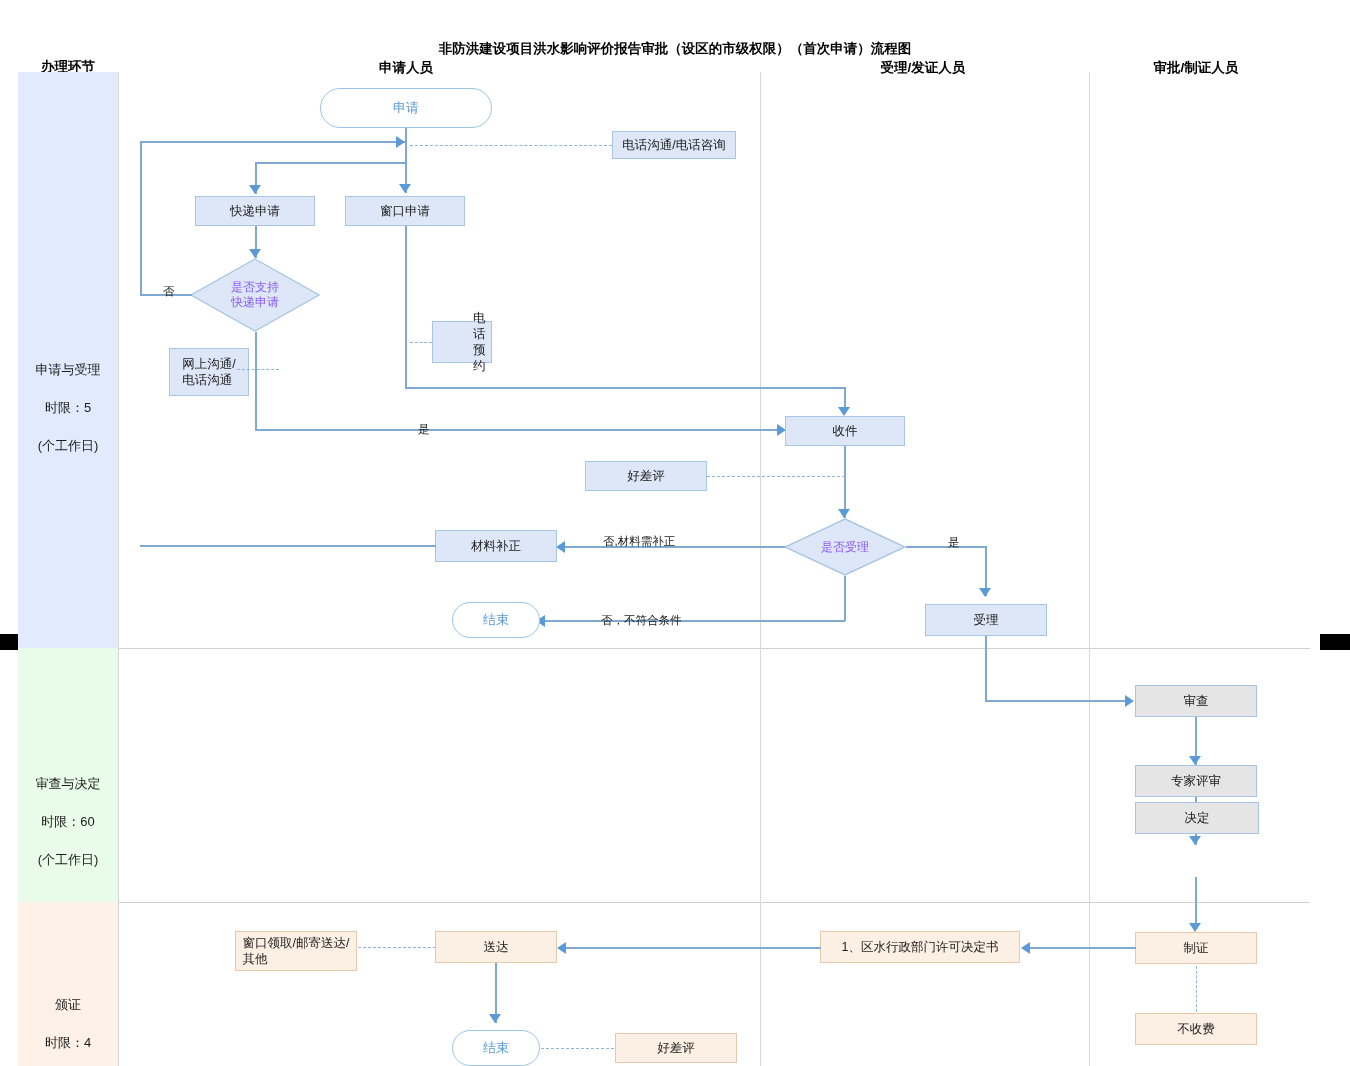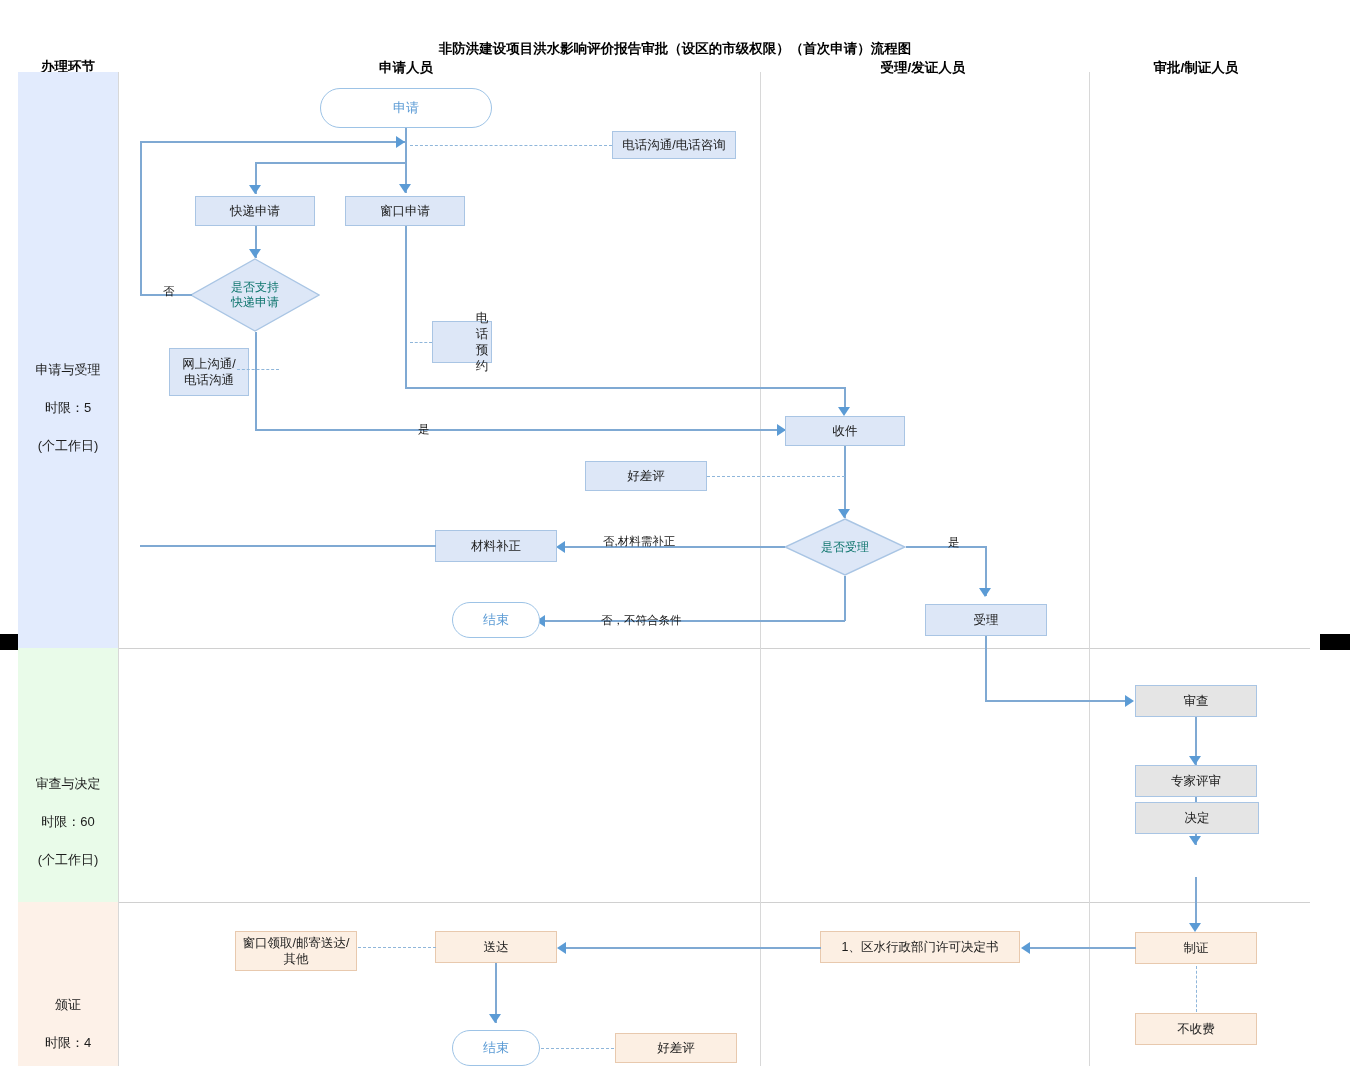--- a/index.html
+++ b/index.html
@@ -47,42 +47,41 @@
   
   .sep{position:absolute;left:118px;width:1192px;height:1px;background:#d0d0d0;}
   
   .vsep{position:absolute;top:36px;width:1px;background:#d8d8d8;}
 
   
   .node{
     position:absolute;
     box-sizing:border-box;
     display:flex;align-items:center;justify-content:center;
-    text-align:center;
     font-size:12.5px;
     color:#1b1b1b;
     line-height:16px;
     white-space:pre-line;
     border:1px solid #a8c4e0;
   }
   .blue{background:#dde7f7;border-color:#a9c5e4;}
   .green{background:#e5e5e5;border-color:#a9c5e4;}
   .orange{background:#fcefe3;border-color:#e8c9ae;}
   .terminal{
     background:#ffffff;
     border:1.6px solid #9dc3e6;
     border-radius:22px;
     color:#5b9bd5;
     font-size:13px;
   }
   .diamond{
     position:absolute;
     display:flex;align-items:center;justify-content:center;
     text-align:center;
-    font-size:12px;color:#0f766e;line-height:15px;
+    font-size:12px;color:#8b5cf6;line-height:15px;
     white-space:pre-line;
   }
   .diamond .dshape{position:absolute;inset:0;}
   .diamond .dtxt{position:relative;z-index:2;}
 
   
   .ln{position:absolute;background:#7fa9d3;}
   .lnh{height:1.6px;}
   .lnv{width:1.6px;}
   .dash-h{

